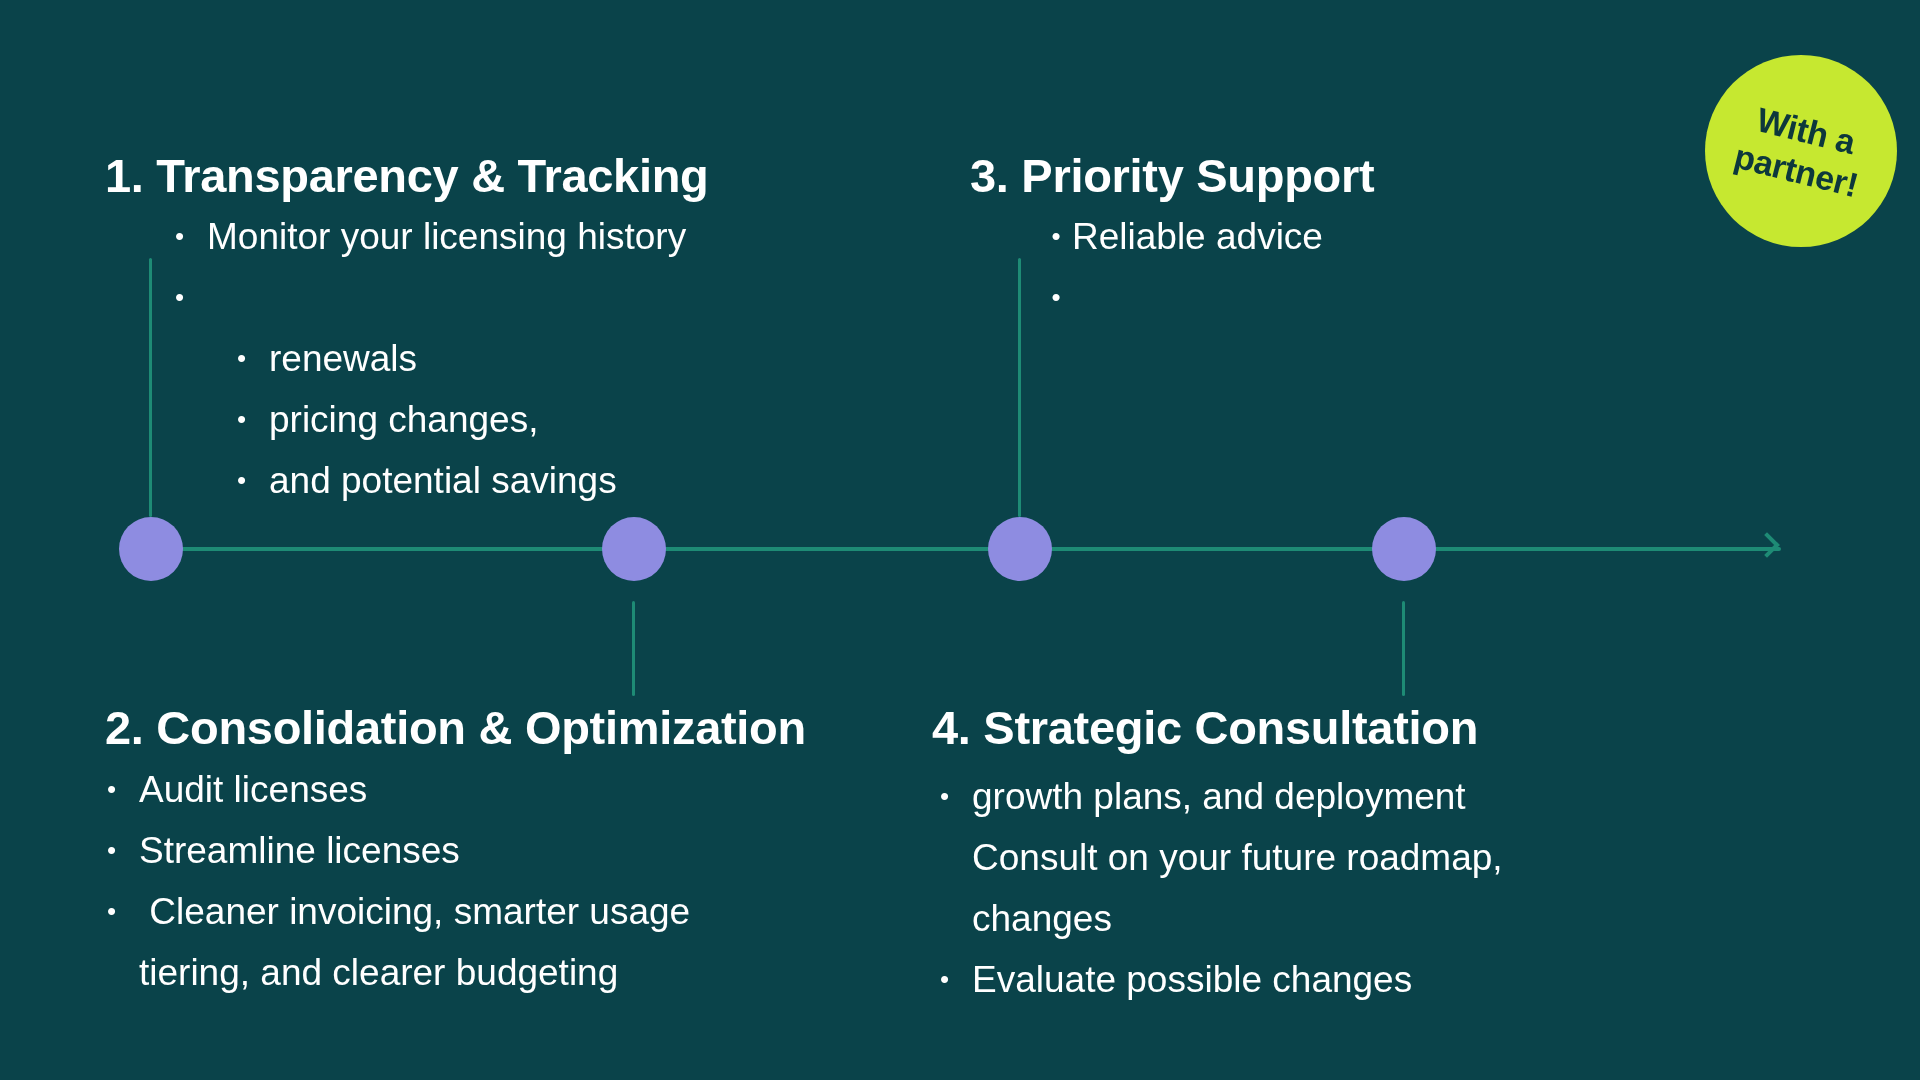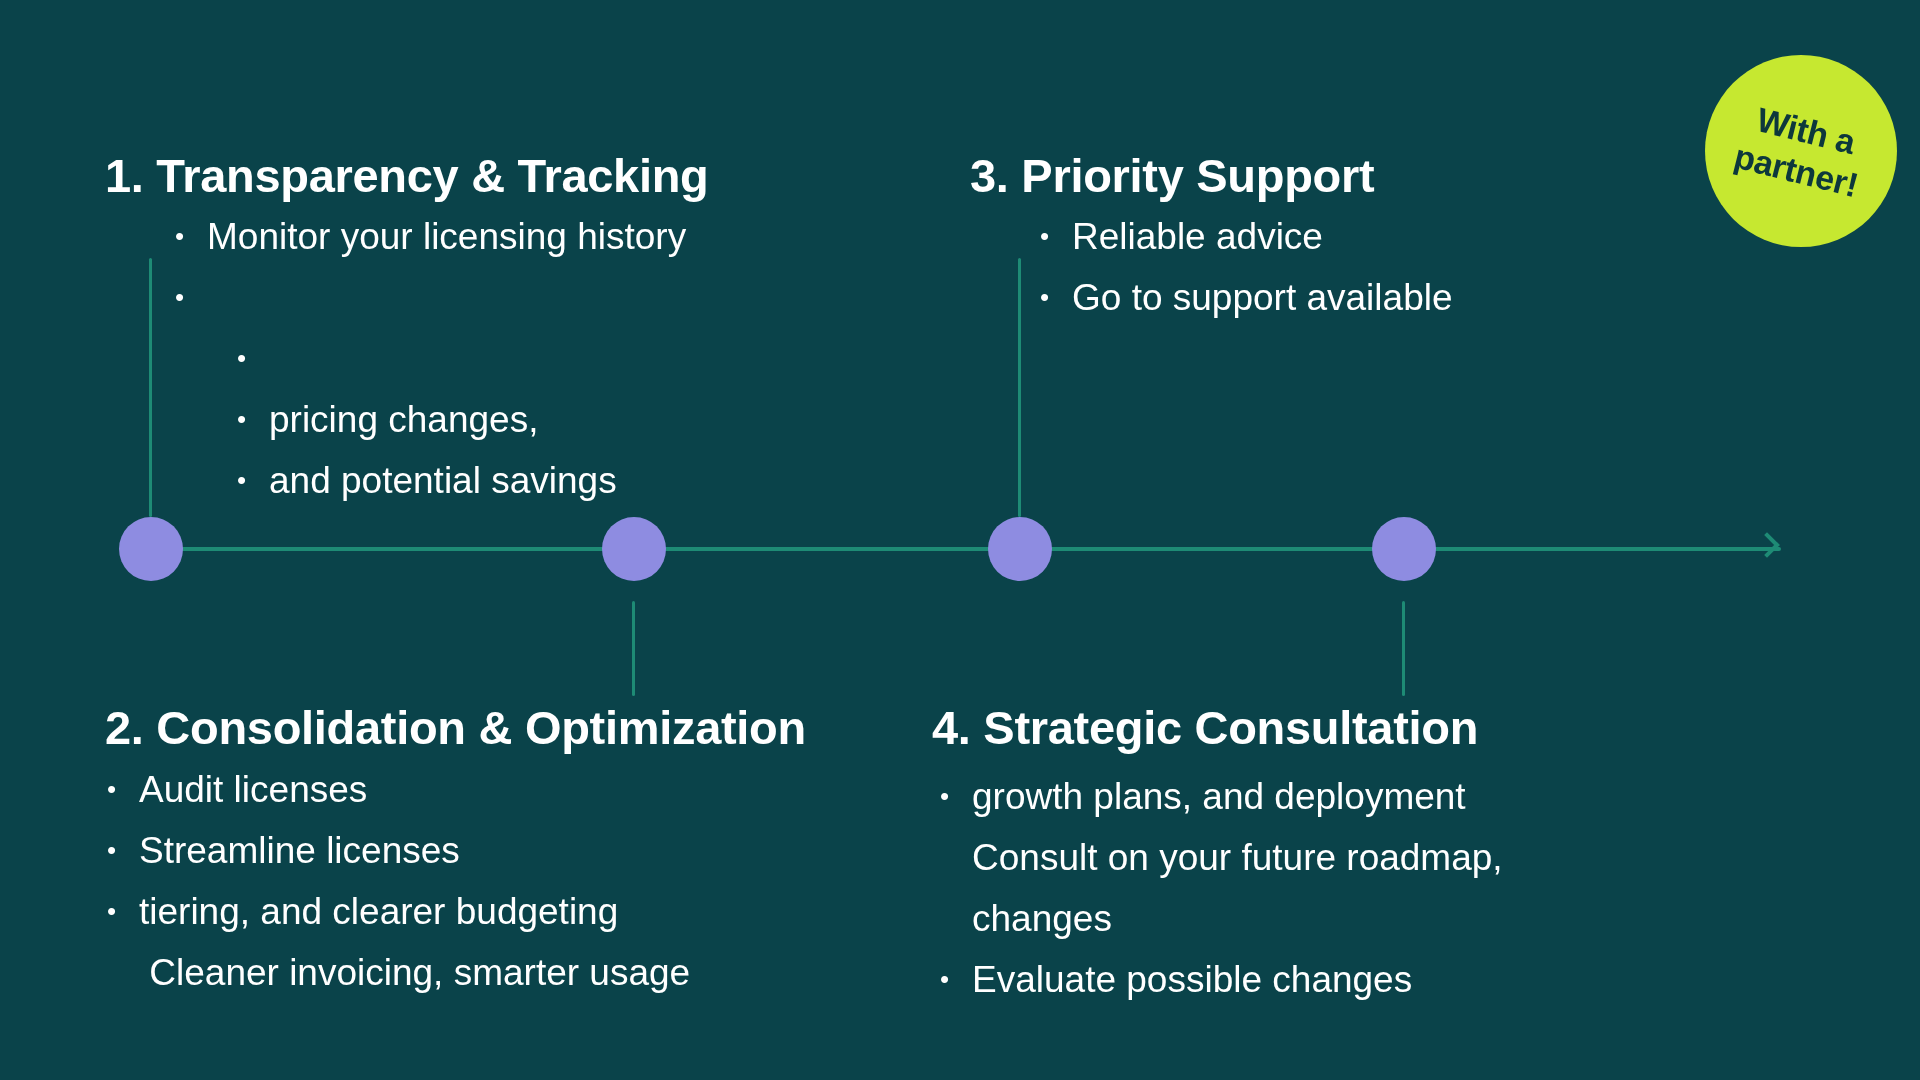--- a/index.html
+++ b/index.html
@@ -30,21 +30,21 @@
   .txt{display:block;}
   .ln{display:block;font-size:37px;font-weight:400;line-height:61px;white-space:pre;}
   
   .indent-deep .row.l1{padding-left:70px;}
   .indent-deep .row.l2{padding-left:132px;}
   .indent-flat .row.l1{padding-left:2px;}
   .indent-flat2 .row.l1{padding-left:8px;}
 
   
   #sec1{left:105px;top:148px;}
-  #sec3{left:970px;top:148px;}
+  #sec3{left:970px;top:148px;text-align:center;}
   #sec2{left:105px;top:700px;}
   #sec4{left:932px;top:700px;}
   #sec2 .rows{margin-top:3px;}
   #sec4 .rows{margin-top:10px;}
 
   
   .hline{
     position:absolute;left:151px;top:547px;width:1630px;height:4px;
     background:var(--line,#1e8b75);border-radius:2px;
   }
@@ -92,20 +92,23 @@
         <span class="dot">•</span>
         <span class="txt">
             <span class="ln">Monitor your licensing history</span>
           </span>
       </div>
       <div class="row l1">
         <span class="dot">•</span>
       </div>
       <div class="row l2">
         <span class="dot">•</span>
+        <span class="txt">
+            <span class="ln">renewals</span>
+          </span>
       </div>
       <div class="row l2">
         <span class="dot">•</span>
         <span class="txt">
             <span class="ln">pricing changes,</span>
           </span>
       </div>
       <div class="row l2">
         <span class="dot">•</span>
         <span class="txt">
@@ -119,23 +122,20 @@
     <h2 class="sec-title">3. Priority Support</h2>
     <div class="rows indent-deep">
       <div class="row l1">
         <span class="dot">•</span>
         <span class="txt">
             <span class="ln">Reliable advice</span>
           </span>
       </div>
       <div class="row l1">
         <span class="dot">•</span>
-        <span class="txt">
-            <span class="ln">Go to support available</span>
-          </span>
       </div>
     </div>
   </section>
 
   <section class="sec" id="sec2">
     <h2 class="sec-title">2. Consolidation &amp; Optimization</h2>
     <div class="rows indent-flat">
       <div class="row l1">
         <span class="dot">•</span>
         <span class="txt">
@@ -144,22 +144,22 @@
       </div>
       <div class="row l1">
         <span class="dot">•</span>
         <span class="txt">
             <span class="ln">Streamline licenses</span>
           </span>
       </div>
       <div class="row l1">
         <span class="dot">•</span>
         <span class="txt">
+          <span class="ln"> Cleaner invoicing, smarter usage</span>
           <span class="ln">tiering, and clearer budgeting</span>
-          <span class="ln"> Cleaner invoicing, smarter usage</span>
         </span>
       </div>
     </div>
   </section>
 
   <section class="sec" id="sec4">
     <h2 class="sec-title">4. Strategic Consultation</h2>
     <div class="rows indent-flat2">
       <div class="row l1">
         <span class="dot">•</span>

